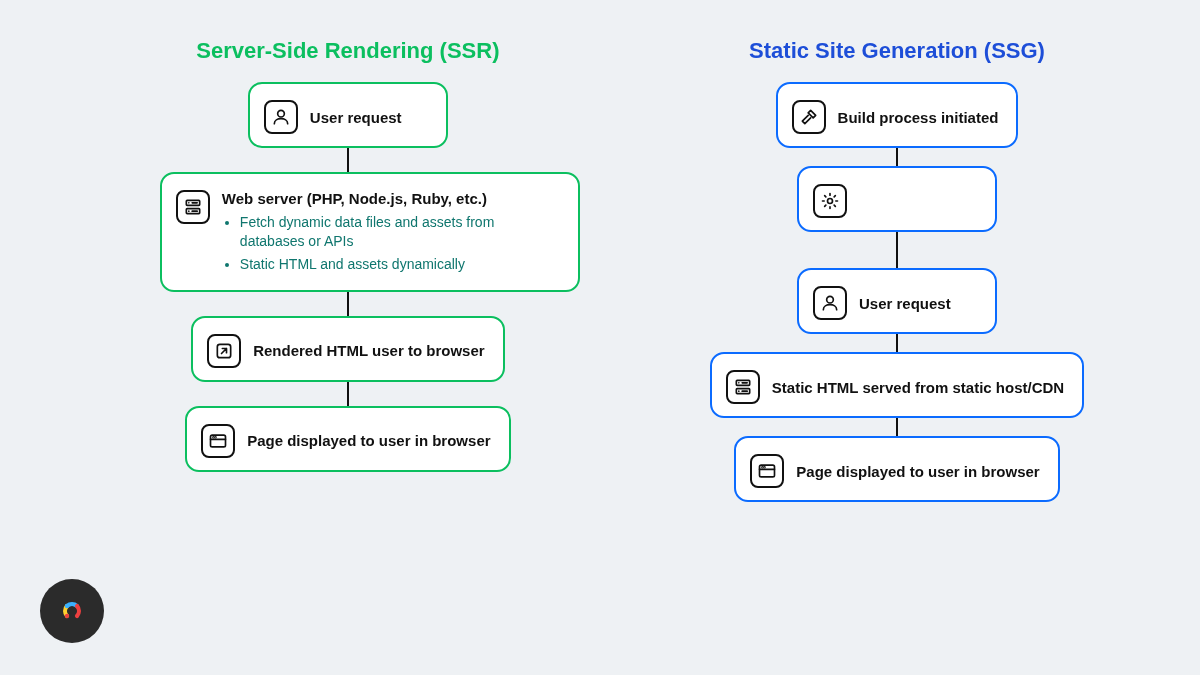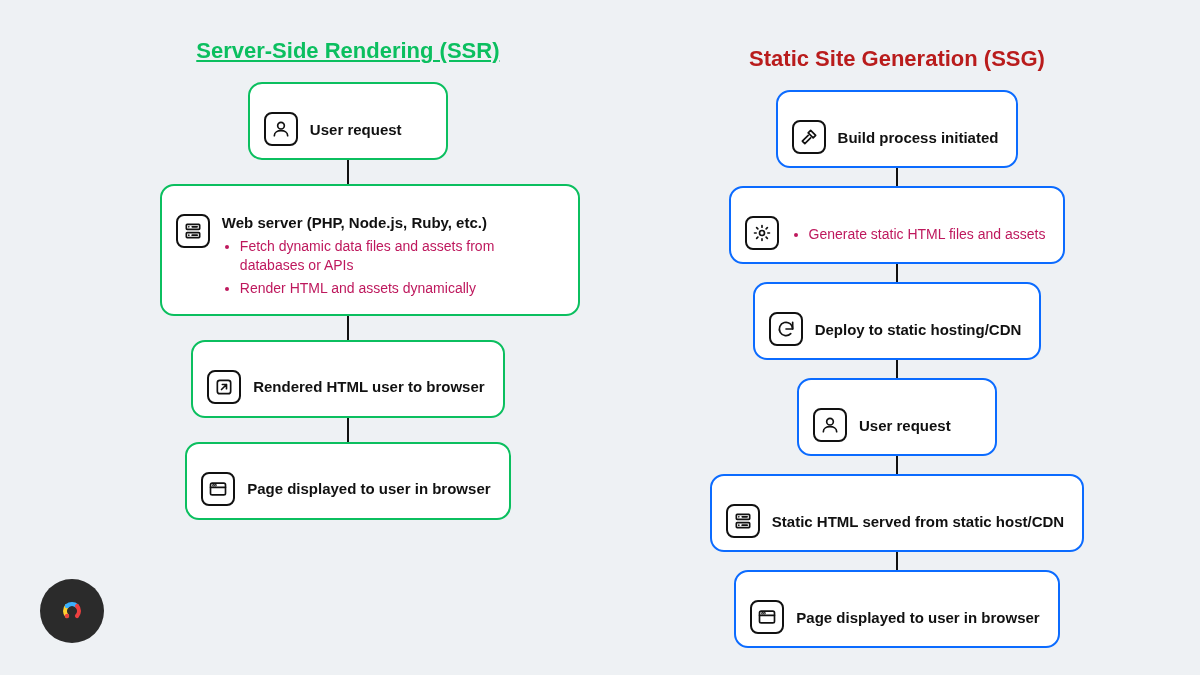--- a/index.html
+++ b/index.html
@@ -20,48 +20,48 @@
   .col {
     display: flex;
     flex-direction: column;
     align-items: center;
   }
   .col-title {
     font-size: 22px;
     font-weight: 700;
     margin-bottom: 18px;
   }
-  .ssr .col-title { color: #0bbf5f; text-decoration: underline; }
-  .ssg .col-title { color: #b91c1c; margin-top: 8px; }
+  .ssr .col-title { color: #0bbf5f; }
+  .ssg .col-title { color: #1d4ed8; }
   .node {
     background: #fff;
     border: 2px solid;
     border-radius: 14px;
-    padding: 28px 18px 12px 14px;
+    padding: 16px 18px 12px 14px;
     display: flex;
     align-items: flex-start;
     gap: 12px;
     min-width: 200px;
   }
   .ssr .node { border-color: #0bbf5f; }
   .ssg .node { border-color: #0b6bff; }
   .node .icon-box {
     width: 34px;
     height: 34px;
     border: 2px solid #111;
     border-radius: 8px;
     display: flex;
     align-items: center;
     justify-content: center;
     flex-shrink: 0;
   }
   .node .icon-box svg { width: 20px; height: 20px; stroke: #111; fill: none; stroke-width: 2; stroke-linecap: round; stroke-linejoin: round; }
   .node-body { display: flex; flex-direction: column; justify-content: center; min-height: 34px; }
   .node-title { font-size: 15px; font-weight: 600; color: #111; }
-  .node-list { margin-top: 6px; padding-left: 18px; font-size: 14px; color: #be185d; }
+  .node-list { margin-top: 6px; padding-left: 18px; font-size: 14px; color: #0f766e; }
   .node-list li { margin-bottom: 4px; line-height: 1.35; }
   .connector { width: 2px; background: #111; height: 24px; }
   .ssg .connector { height: 18px; }
   .logo {
     position: absolute;
     left: 40px;
     bottom: 32px;
     width: 64px;
     height: 64px;
     border-radius: 50%;
@@ -132,21 +132,21 @@
         <div class="node" style="max-width: 420px; margin-left: 44px;">
           <div class="icon-box">
             <svg viewBox="0 0 24 24">
               <use href="#server-icon"></use>
             </svg>
           </div>
           <div class="node-body">
             <div class="node-title">Web server (PHP, Node.js, Ruby, etc.)</div>
             <ul class="node-list">
               <li>Fetch dynamic data files and assets from databases or APIs</li>
-              <li>Render HTML and assets dynamically</li>
+              <li>Static HTML and assets dynamically</li>
             </ul>
           </div>
         </div>
         <div class="connector"></div>
         <div class="node">
           <div class="icon-box">
             <svg viewBox="0 0 24 24">
               <use href="#send-icon"></use>
             </svg>
           </div>
@@ -182,36 +182,23 @@
           </div>
         </div>
         <div class="connector"></div>
         <div class="node" style="max-width: 420px;">
           <div class="icon-box">
             <svg viewBox="0 0 24 24">
               <use href="#gear-icon"></use>
             </svg>
           </div>
           <div class="node-body">
-            <ul class="node-list">
-              <li>Generate static HTML files and assets</li>
-            </ul>
-          </div>
-        </div>
-        <div class="connector"></div>
-        <div class="node">
-          <div class="icon-box">
-            <svg viewBox="0 0 24 24">
-              <use href="#sync-icon"></use>
-            </svg>
-          </div>
-          <div class="node-body">
-            <div class="node-title">Deploy to static hosting/CDN</div>
-          </div>
-        </div>
+          </div>
+        </div>
+        <div class="connector"></div>
         <div class="connector"></div>
         <div class="node">
           <div class="icon-box">
             <svg viewBox="0 0 24 24">
               <use href="#user-icon"></use>
             </svg>
           </div>
           <div class="node-body">
             <div class="node-title">User request</div>
           </div>

